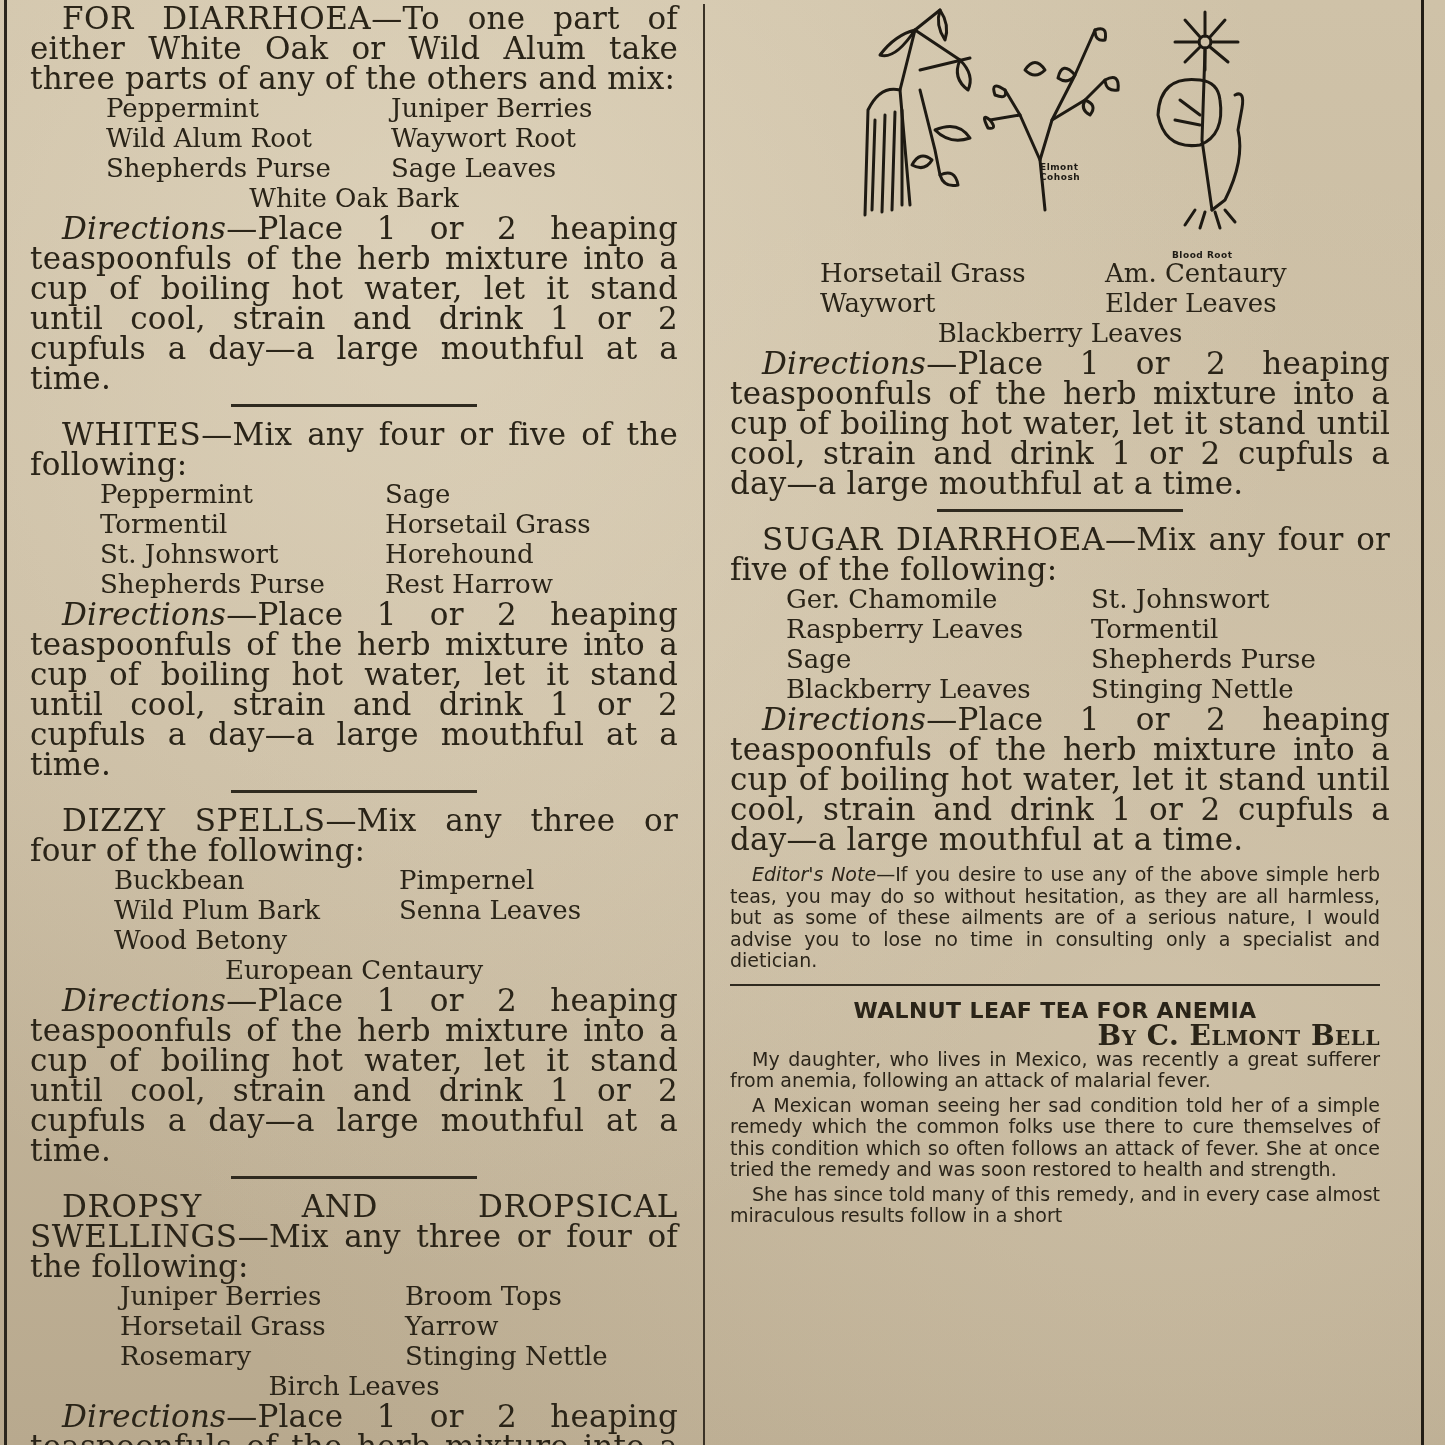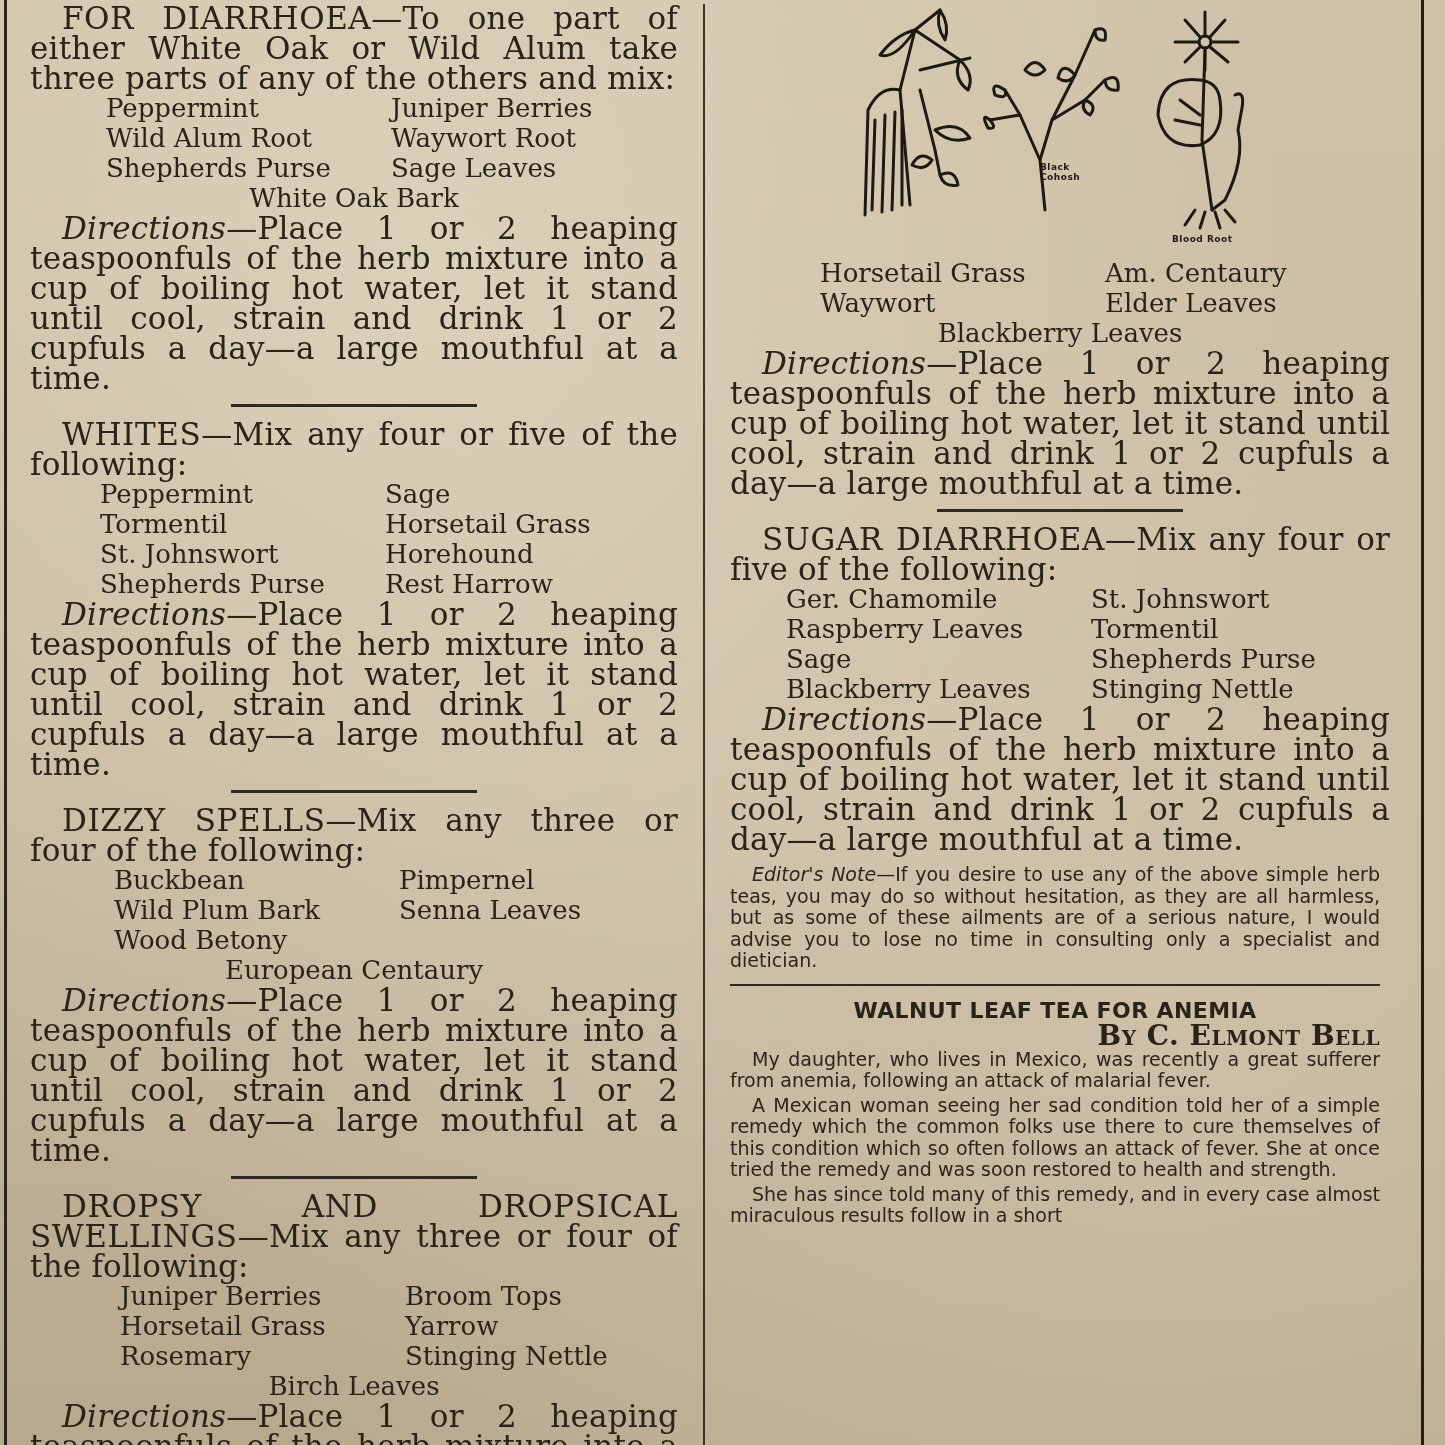--- a/index.html
+++ b/index.html
@@ -225,22 +225,22 @@
           <circle cx="365" cy="42" r="6"></circle>
           <path d="M365 36 L365 12 M365 48 L365 70 M359 42 L335 42 M371 42 L398 42 M360 37 L345 20 M370 37 L385 20 M360 47 L345 62 M370 47 L388 62"></path>
           <path d="M365 50 L362 140 L372 210"></path>
           <path d="M360 80 Q320 75 318 115 Q325 150 360 145 Q385 135 380 100 Q378 82 360 80 Z"></path>
           <path d="M340 100 L360 115 M335 120 L360 125"></path>
           <path d="M395 95 Q405 90 402 108 L398 130 Q405 160 385 200 L372 210"></path>
           <path d="M355 210 L345 225 M365 212 L360 228 M375 212 L380 228 M385 210 L395 222"></path>
         </g>
       </svg>
       <span class="plant-label" style="left:140px; top:232px;"></span>
-      <span class="plant-label" style="left:310px; top:162px; width:50px; line-height:10px;">Black Cohosh</span>
-      <span class="plant-label" style="left:442px; top:234px;">Blood Root</span>
+      <span class="plant-label" style="left:310px; top:162px; width:50px; line-height:10px;">Elmont Cohosh</span>
+      <span class="plant-label" style="left:442px; top:250px;">Blood Root</span>
     </div>
 
     <div class="section" style="margin-top:8px;">
       <div class="herbs" style="padding-left:90px;">
         <span>Horsetail Grass</span>
         <span>Am. Centaury</span>
         <span>Waywort</span>
         <span>Elder Leaves</span>
       </div>
       <div class="herb-center">Blackberry Leaves</div>

